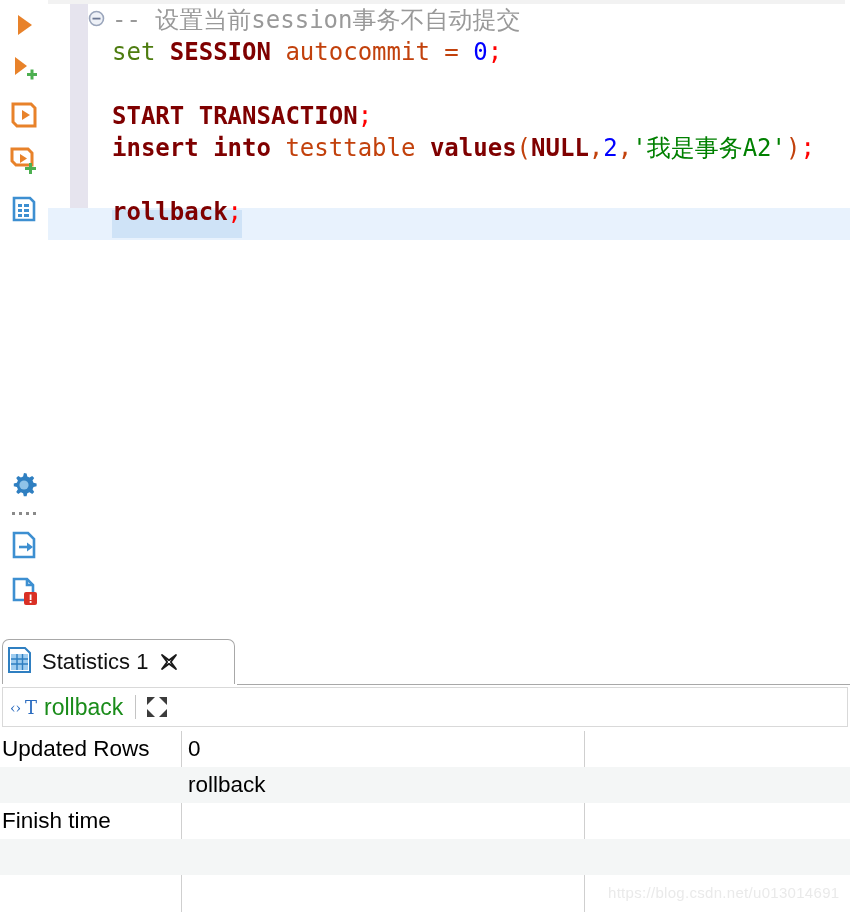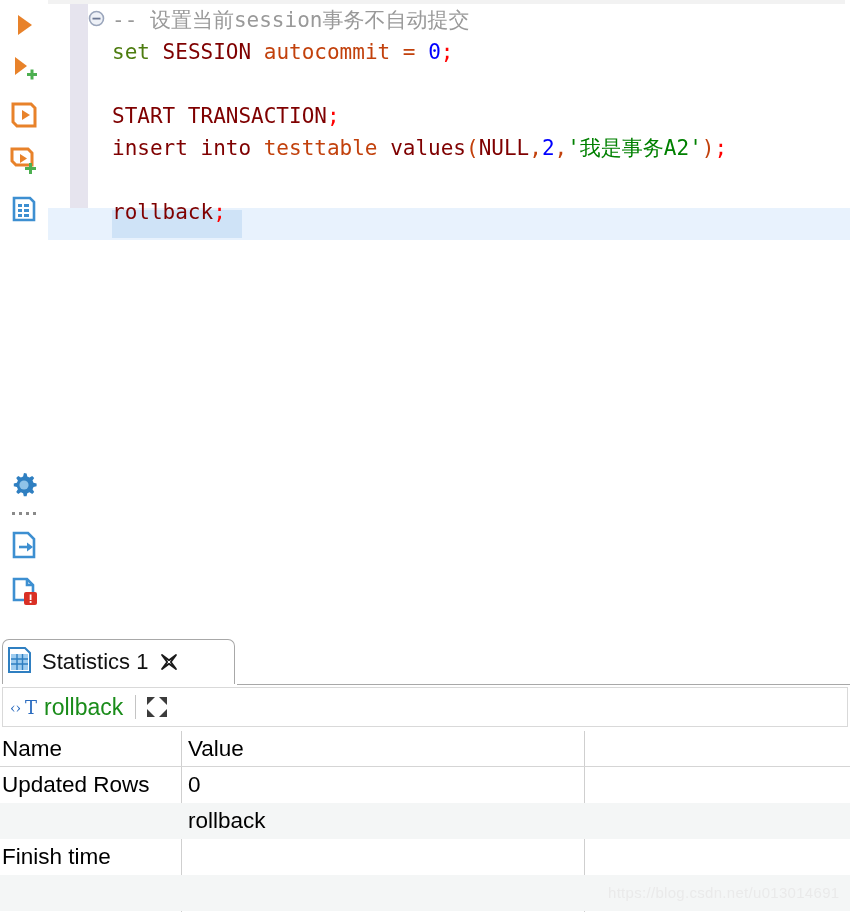--- a/index.html
+++ b/index.html
@@ -73,21 +73,21 @@
   .fold-marker {
     position: absolute;
     left: 40px; top: 6px;
     width: 17px; height: 17px;
   }
   .code {
     position: absolute;
     left: 0; top: 0;
     width: 802px;
     font-family: "DejaVu Sans Mono", "Liberation Mono", monospace;
-    font-size: 21px;
+    font-size: 24px;
     line-height: 32px;
     white-space: pre;
   }
   .code .line {
     height: 32px;
     padding-left: 64px;
     position: relative;
   }
   .cur-line-hl {
     position: absolute;
@@ -95,21 +95,21 @@
     width: 802px; height: 32px;
     background: #e8f2fd;
   }
   .sel-hl {
     position: absolute;
     left: 64px; top: 206px;
     width: 130px; height: 28px;
     background: #cfe3f7;
   }
   .kw-blue    { color: #4d7c0f; font-weight: normal; }
-  .kw-red     { color: #7f0000; font-weight: normal; }
+  .kw-red     { color: #7f0000; font-weight: bold; }
   .plain      { color: #c2410c; }
   .num        { color: #0000ff; }
   .str        { color: #008000; }
   .semi       { color: #ff0000; }
   .comment    { color: #999999; }
 
   
   .results {
     position: absolute;
     left: 0; top: 632px;
@@ -403,25 +403,20 @@
           <polygon points="2,22 2,14 10,22"></polygon>
           <polygon points="22,22 14,22 22,14"></polygon>
         </g>
       </svg>
     </span>
   </div>
 
   <div class="grid" id="grid-body">
     <div class="vline vline-1" style="height:181px"></div>
     <div class="vline vline-2" style="height:181px"></div>
-  <div class="grid-row header">
-        <div class="grid-cell c-name">Name</div>
-        <div class="grid-cell c-value">Value</div>
-        <div class="grid-cell c-extra"></div>
-      </div>
       <div class="grid-row">
         <div class="grid-cell c-name">Updated Rows</div>
         <div class="grid-cell c-value">0</div>
         <div class="grid-cell c-extra"></div>
       </div>
       <div class="grid-row alt">
         <div class="grid-cell c-value">rollback</div>
         <div class="grid-cell c-extra"></div>
       </div>
       <div class="grid-row">

